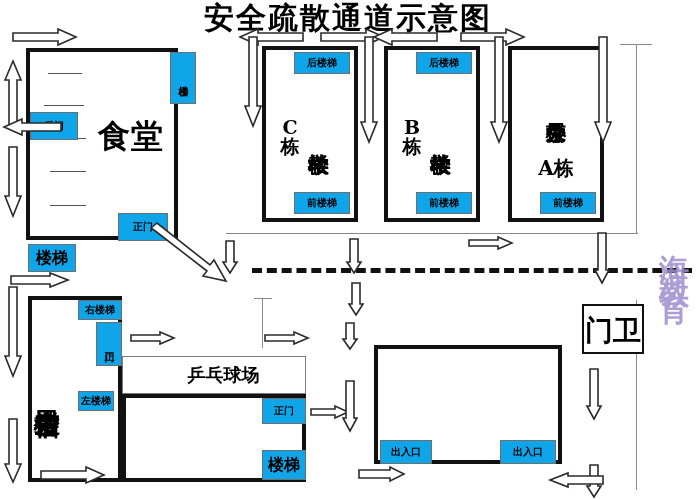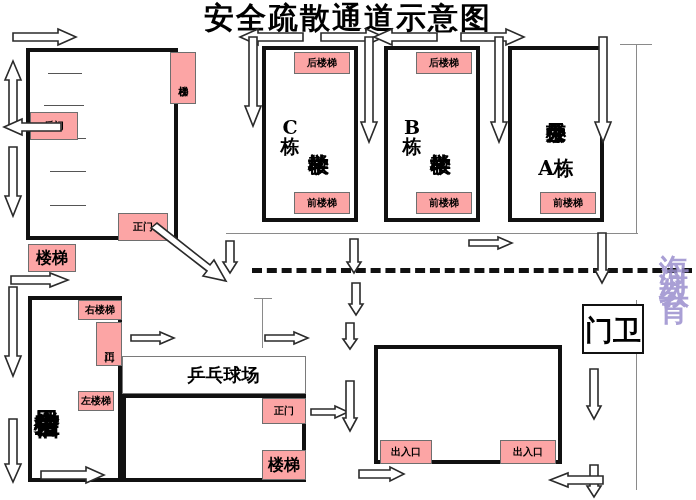--- a/index.html
+++ b/index.html
@@ -13,21 +13,21 @@
   .title{left:0;top:-2px;width:696px;text-align:center;
          font-family:"DejaVu Serif","Liberation Serif",serif;
          font-weight:700;font-size:30px;letter-spacing:2px;color:#000;}
 
   
   .bld{position:absolute;background:#fff;border:4px solid #111;box-sizing:border-box;}
   .bld.thin{border-width:3px;}
   .court{position:absolute;background:#fff;border:1px solid #7a7a7a;box-sizing:border-box;}
 
   
-  .lbl{position:absolute;background:#fca5a5;border:1px solid #6e6e6e;box-sizing:border-box;
+  .lbl{position:absolute;background:#0ea5e9;border:1px solid #6e6e6e;box-sizing:border-box;
        display:flex;align-items:center;justify-content:center;text-align:center;
        font-family:"DejaVu Serif","Liberation Serif",serif;font-weight:700;color:#000;
        line-height:1;z-index:6;}
   .lbl.sm{font-size:10px;letter-spacing:0px;}
   .lbl.md{font-size:10px;}
   .lbl.lg{font-size:16px;}
   .lbl.vert{writing-mode:vertical-rl;text-orientation:upright;letter-spacing:0px;}
 
   
   .nm{position:absolute;font-family:"DejaVu Serif","Liberation Serif",serif;
@@ -143,20 +143,21 @@
         <path d="M1 5 L46 5 L46 1 L64 9 L46 17 L46 13 L1 13 Z"></path>
       </svg>
   </div>
 
   <div class="bld" style="left:26px;top:48px;width:152px;height:192px;"></div>
   <div class="rule" style="left:48px;top:73px;width:34px;"></div>
   <div class="rule" style="left:44px;top:105px;width:40px;"></div>
   <div class="rule" style="left:48px;top:138px;width:38px;"></div>
   <div class="rule" style="left:50px;top:171px;width:36px;"></div>
   <div class="rule" style="left:50px;top:205px;width:36px;"></div>
+  <div class="nm" style="left:88px;top:120px;width:86px;font-size:32px;letter-spacing:1px;">食堂</div>
 
   <div class="lbl sm vert" style="left:170px;top:52px;width:26px;height:52px;">楼梯</div>
   <div class="lbl md" style="left:30px;top:112px;width:48px;height:28px;">后门</div>
   <div class="lbl md" style="left:118px;top:213px;width:50px;height:28px;">正门</div>
   <div class="lbl lg" style="left:28px;top:244px;width:48px;height:28px;">楼梯</div>
 
   <div class="arw" style="left:148px;top:222px;">
     <svg width="82" height="62" viewBox="0 0 82 62">
       <path d="M3 6 L9 1 L62 43 L66 38 L78 59 L55 54 L59 49 L6 8 Z"></path>
     </svg>

